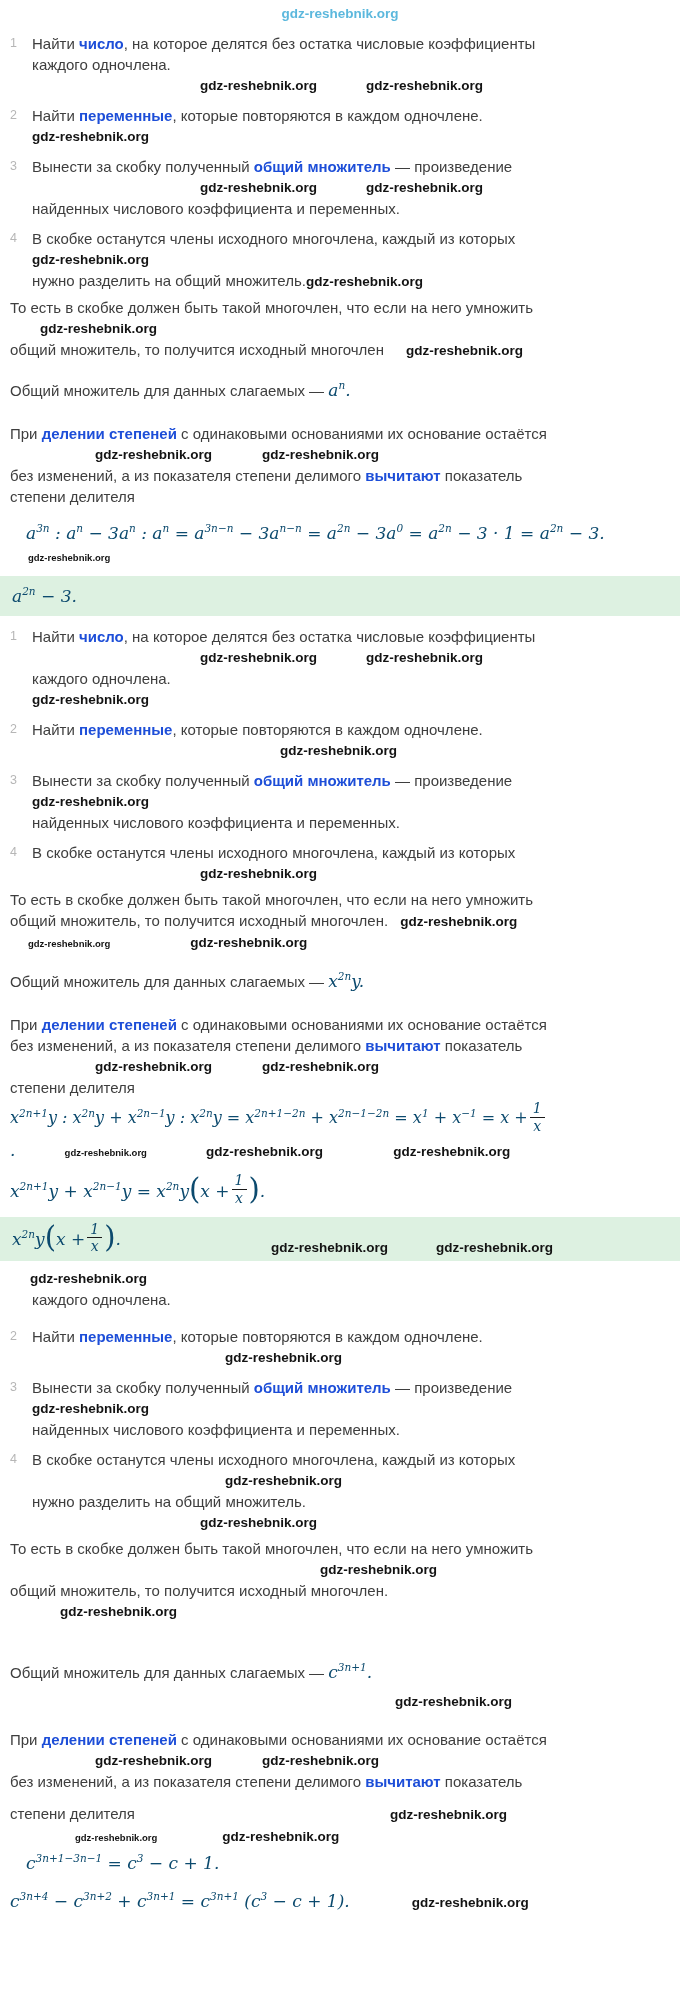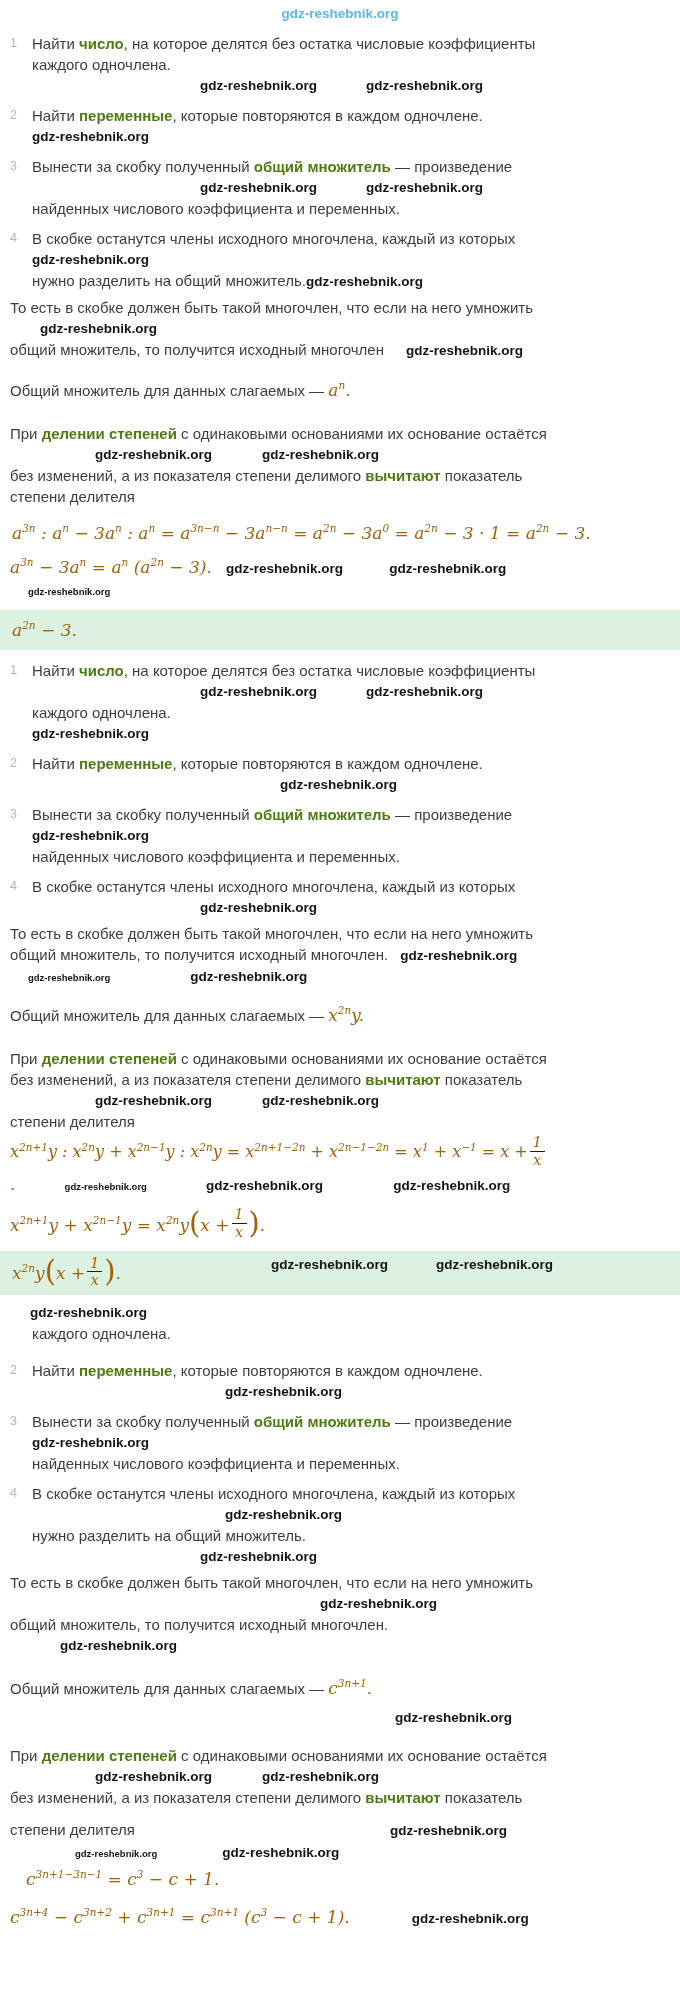--- a/index.html
+++ b/index.html
@@ -1,37 +1,37 @@
 <!DOCTYPE html>
 <html><head>
 <meta charset="utf-8">
 <style>
   html,body{margin:0;padding:0;background:#ffffff}
   .page{width:680px;min-height:2009px;box-sizing:border-box;padding:6px 10px;position:relative;
         font-family:"Liberation Sans",sans-serif;font-size:15px;color:#3e3e3e;overflow:hidden}
   .top-wm{display:block;text-align:center;color:#5cb8dd;font-weight:700;font-size:13.5px;
           margin:0 0 12px;text-decoration:none;cursor:pointer}
   .l{line-height:20px;margin:1px 0}
-  .b{font-weight:700;color:#4d7c0f}
+  .b{font-weight:700;color:#1d4ed8}
   .step{display:flex;margin:8px 0 5px}
   .num{flex:0 0 22px;color:#b6b6b6;font-size:12.5px;line-height:20px}
   .sbody{flex:1;min-width:0}
   .wm{font-weight:700;font-size:13.5px;color:#131313;white-space:nowrap;display:inline-block}
   .wm.sm{font-size:9.5px}
   .wm-row{line-height:16px;margin:3px 0;display:flex;align-items:baseline}
   .math{font-family:"DejaVu Serif","Liberation Serif",serif;font-style:italic;font-size:17px;
-        color:#a16207;line-height:28px;white-space:nowrap}
+        color:#0c4a6e;line-height:28px;white-space:nowrap}
   .math sup{font-size:10.5px;line-height:0}
   .frac{display:inline-flex;flex-direction:column;align-items:center;line-height:1.05;font-size:14px;
         vertical-align:middle;margin:0 2px;transform:translateY(-1px)}
   .fnum{border-bottom:1px solid #1a1a1a;padding:0 3px 1px}
   .fden{padding-top:1px}
   .bp{font-size:29px;font-style:normal;font-weight:400;line-height:1;transform:translateY(-1px)}
   .mflex{display:flex;align-items:center}
-  .answer{background:#ddf1e1;margin:10px -10px;padding:6px 12px;display:flex;align-items:flex-start}
+  .answer{background:#ddf1e1;margin:10px -10px;padding:6px 12px;display:flex;align-items:flex-end}
   .note{}
   .factor{margin:15px 0 12px}
   .rule{margin:20px 0 4px}
 </style>
 </head>
 <body>
 
 <div class="page">
 
   <a class="top-wm">gdz-reshebnik.org</a>
@@ -98,27 +98,22 @@
     <div class="rule">
       <div class="l"><span>При </span><span class="b">делении степеней</span><span> с одинаковыми основаниями их основание остаётся</span></div>
       <div class="wm-row" style="padding-left:85px">
         <span class="wm">gdz-reshebnik.org</span>
         <span class="wm" style="margin-left:50px">gdz-reshebnik.org</span>
       </div>
       <div class="l"><span>без изменений, а из показателя степени делимого </span><span class="b">вычитают</span><span> показатель</span></div>
       <div class="l">степени делителя</div>
     </div>
 
-    <div class="math" style="margin:12px 2px 2px">a<sup>3n</sup> : a<sup>n</sup> − 3a<sup>n</sup> : a<sup>n</sup> = a<sup>3n−n</sup> − 3a<sup>n−n</sup> = a<sup>2n</sup> − 3a<sup>0</sup> = a<sup>2n</sup> − 3 · 1 = a<sup>2n</sup> − 3.</div>
-
-    <div style="margin:6px 0 2px">
-      <span class="math">a<sup>3n</sup> − 3a<sup>n</sup> = a<sup>n</sup> (a<sup>2n</sup> − 3).</span>
-      <span class="wm" style="margin-left:10px">gdz-reshebnik.org</span>
-      <span class="wm" style="margin-left:42px">gdz-reshebnik.org</span>
-    </div>
+    <div class="math" style="margin:12px 16px 2px">a<sup>3n</sup> : a<sup>n</sup> − 3a<sup>n</sup> : a<sup>n</sup> = a<sup>3n−n</sup> − 3a<sup>n−n</sup> = a<sup>2n</sup> − 3a<sup>0</sup> = a<sup>2n</sup> − 3 · 1 = a<sup>2n</sup> − 3.</div>
+
 
     <div class="wm-row" style="padding-left:18px">
         <span class="wm sm">gdz-reshebnik.org</span>
       </div>
 
     <div class="answer">
       <span class="math">a<sup>2n</sup> − 3.</span>
     </div>
   </section>
 
@@ -282,21 +277,21 @@
       <div class="l">То есть в скобке должен быть такой многочлен, что если на него умножить</div>
       <div class="wm-row" style="padding-left:310px">
           <span class="wm">gdz-reshebnik.org</span>
         </div>
       <div class="l">общий множитель, то получится исходный многочлен.</div>
       <div class="wm-row" style="padding-left:50px">
           <span class="wm">gdz-reshebnik.org</span>
         </div>
     </div>
 
-    <div class="factor" style="margin-top:20px">
+    <div class="factor" style="margin-top:38px">
       <span>Общий множитель для данных слагаемых — </span><span class="math">c<sup>3n+1</sup>.</span>
     </div>
     <div class="wm-row" style="padding-left:385px;margin-top:-4px">
         <span class="wm">gdz-reshebnik.org</span>
       </div>
 
     <div class="rule">
       <div class="l"><span>При </span><span class="b">делении степеней</span><span> с одинаковыми основаниями их основание остаётся</span></div>
       <div class="wm-row" style="padding-left:85px">
         <span class="wm">gdz-reshebnik.org</span>

